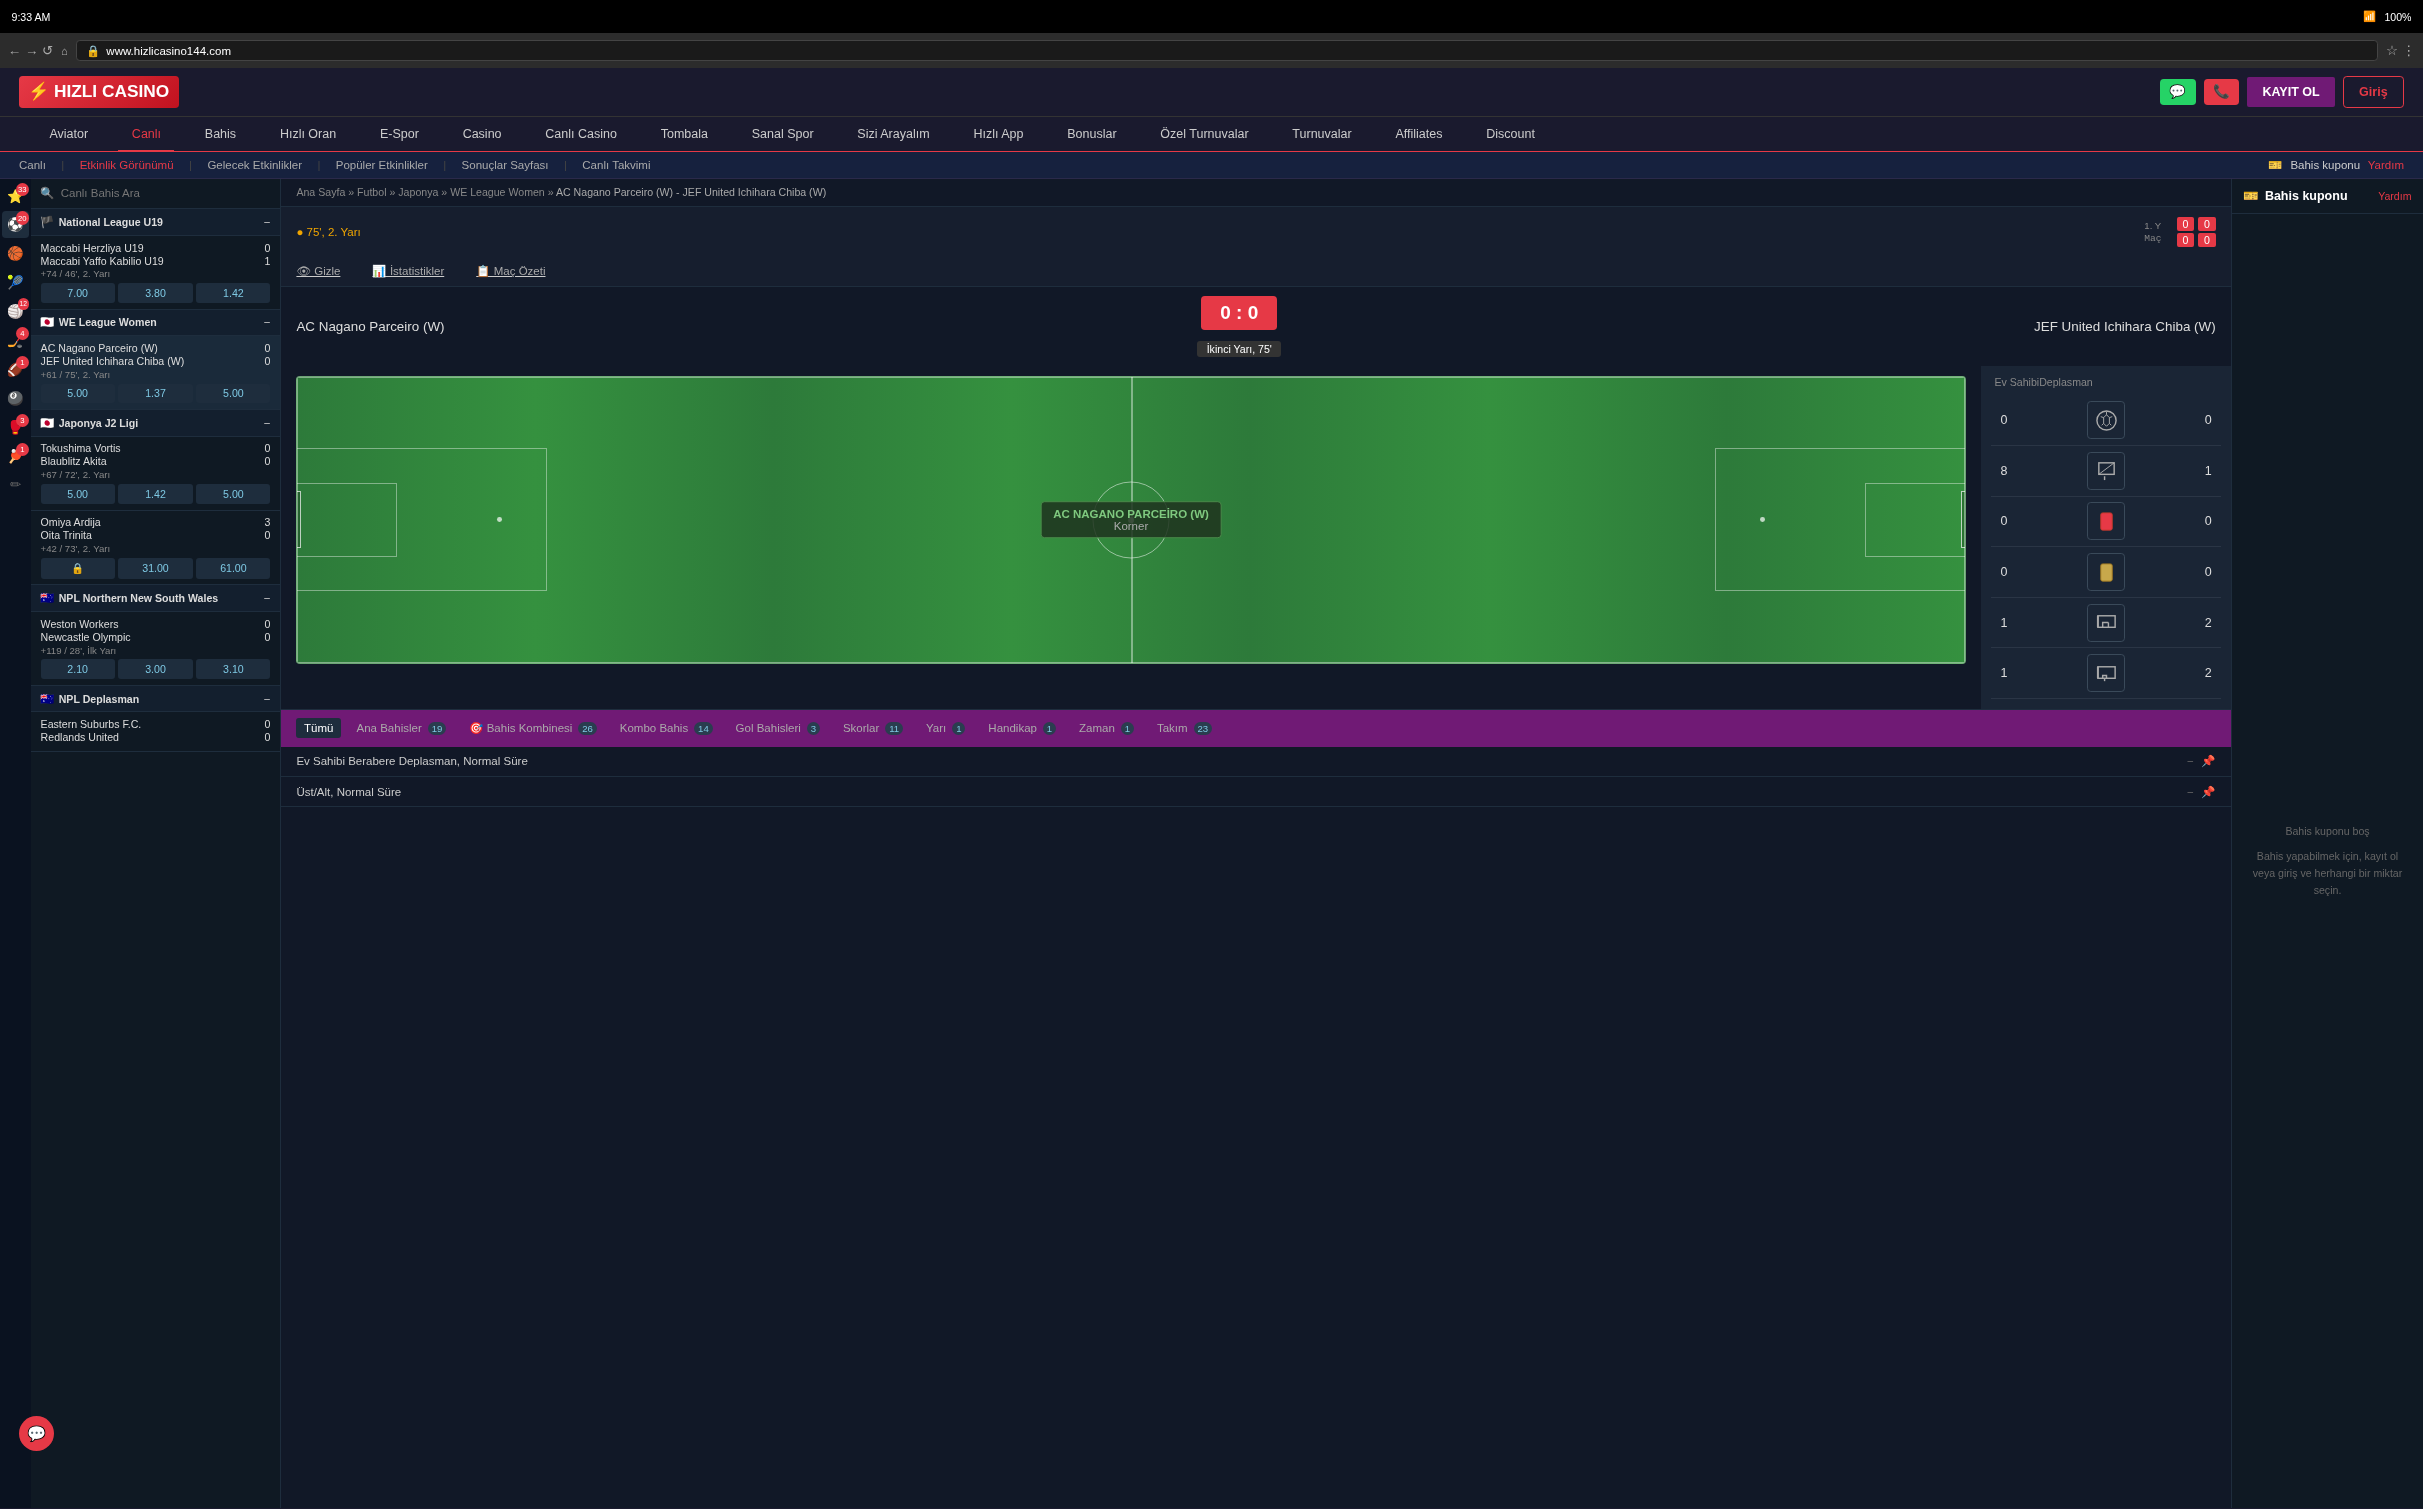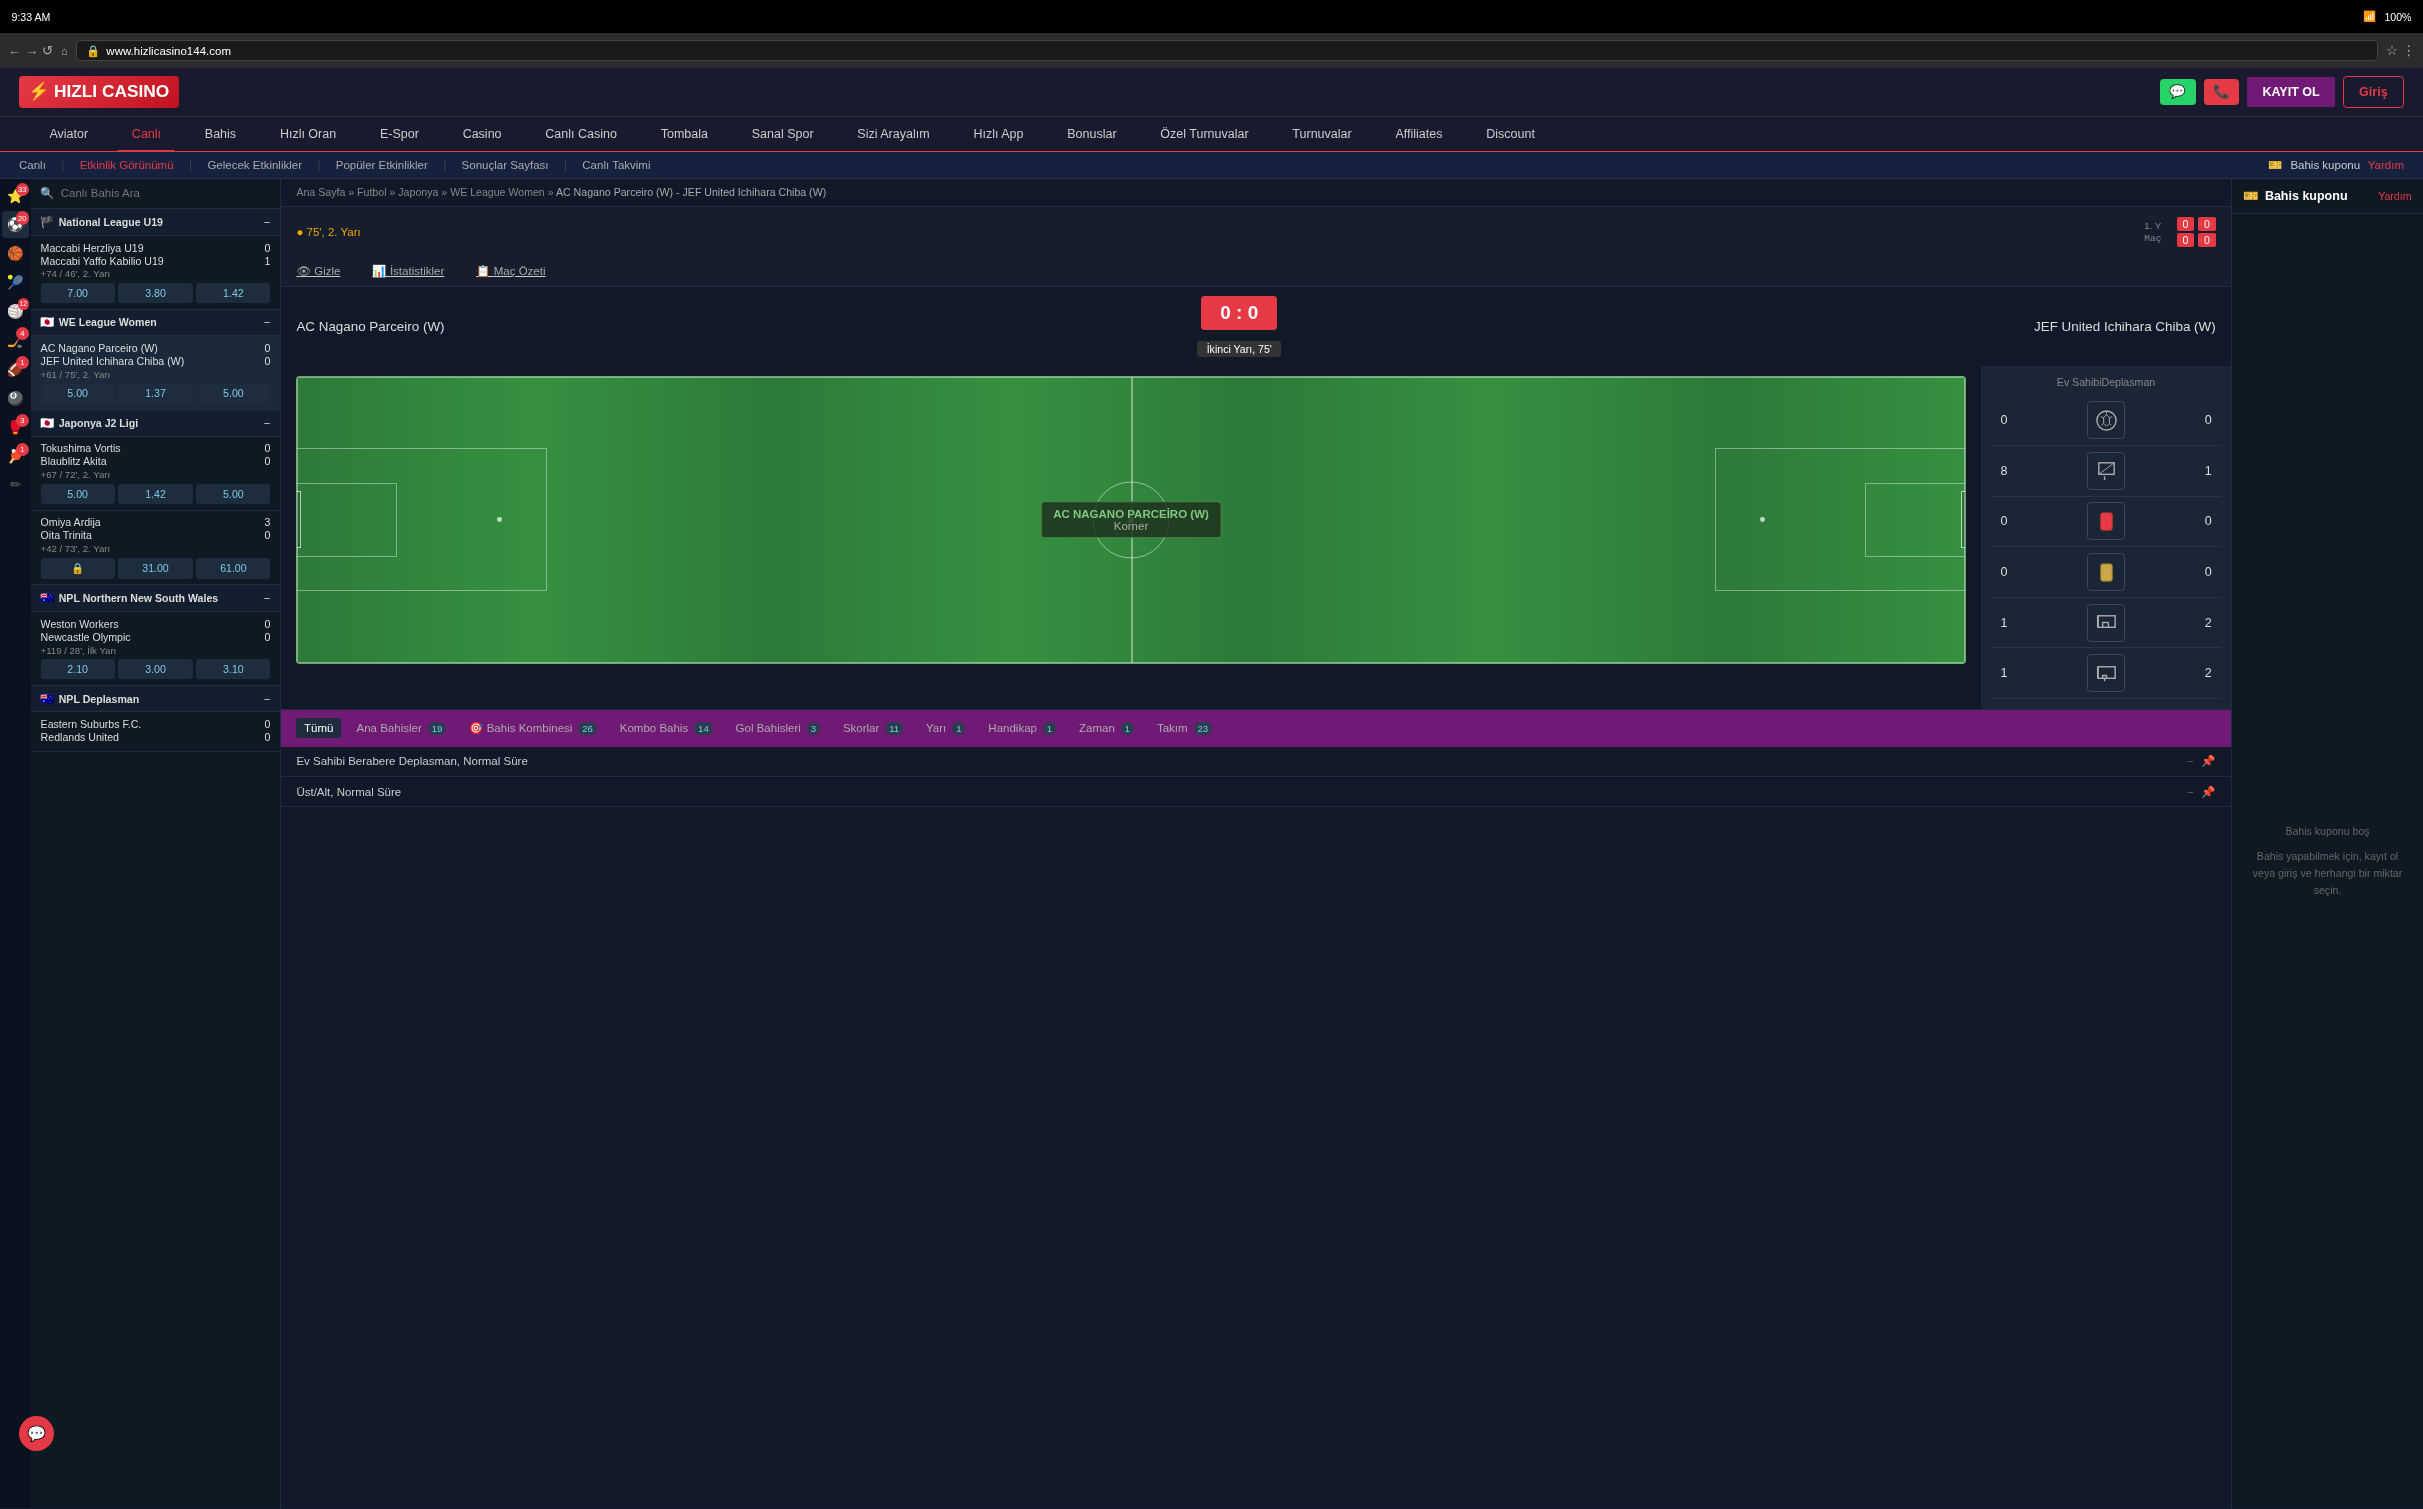--- a/index.html
+++ b/index.html
@@ -772,21 +772,21 @@
           <div class="penalty-spot" style="right:12%; top:49%;"></div>
 
           <div class="corner-event">
             <div>AC NAGANO PARCEİRO (W)</div>
             <div style="font-weight:normal; color:#aaa;">Korner</div>
           </div>
         </div>
       </div>
 
       <div style="width:250px; background:#1a2535; padding:9.6px; flex-shrink:0;">
-        <div style="display:flex; justify-content:center; font-size:10.6px; color:#888; margin-bottom:7.7px; padding:0 3.8px;">
+        <div style="display:flex; justify-content:flex-start; font-size:10.6px; color:#888; margin-bottom:7.7px; padding:0 3.8px;">
           <span>Ev Sahibi</span>
           <span>Deplasman</span>
         </div>
 
         <div class="stat-row">
           <span class="stat-val">0</span>
           <div class="stat-icon">
             <svg width="23" height="23" viewBox="0 0 24 24" fill="none">
               <circle cx="12" cy="12" r="10" stroke="#aaa" stroke-width="1.5"></circle>
               <path d="M12 6 L9 9 L9 15 L12 18 L15 15 L15 9 Z" stroke="#aaa" stroke-width="1" fill="none"></path>

